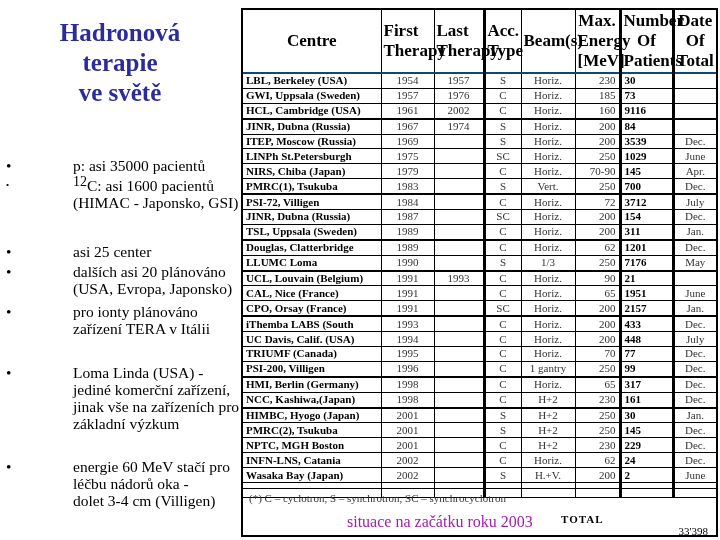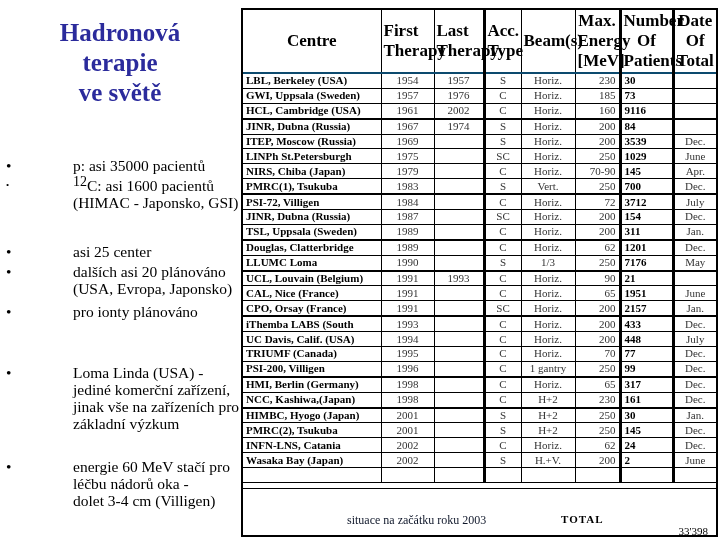--- a/index.html
+++ b/index.html
@@ -19,21 +19,21 @@
   td { height: 13.9px; border-right: 1px solid #000; border-bottom: 1px solid #000; padding: 0 3px; line-height: 13px; white-space: nowrap; overflow: hidden; color: #333; }
   td.centre { font-weight: bold; color: #000; font-size: 11px; text-align: left; }
   td.c { text-align: center; }
   td.r { text-align: right; }
   td.pat { font-weight: bold; color: #000; }
   .thick-r { border-right: 3px solid #000 !important; }
   .thick-b td { border-bottom: 2px solid #000; margin-top: 32px; }
   th.l { text-align: left; }
   .footer { position: absolute; left: 0; bottom: 0; width: 100%; height: 46px; border-top: 1px solid #000; font-size: 11px; }
   .footnote { position: absolute; left: 6px; top: 3px; color: #333; }
-  .situace { position: absolute; left: 104px; top: 24px; color: #0f172a; font-size: 12px; }
+  .situace { position: absolute; left: 104px; top: 24px; color: #a21caf; font-size: 16px; }
   .total-label { position: absolute; left: 318px; top: 24px; font-weight: bold; font-size: 11px; letter-spacing: 1px; }
   .total-val { position: absolute; right: 8px; top: 36px; font-size: 11px; }
 </style>
 </head>
 <body>
 
 <div class="left">
   <div class="title">
     <div>Hadronová</div>
     <div>terapie</div>
@@ -64,20 +64,21 @@
       <span class="dot">•</span>
       <span class="txt">
         <span class="line">dalších asi 20 plánováno</span>
         <span class="line">(USA, Evropa, Japonsko)</span>
       </span>
     </div>
     <div class="bullet" style="top:303px">
       <span class="dot">•</span>
       <span class="txt">
         <span class="line">pro ionty plánováno</span>
+        <span class="line">zařízení TERA v Itálii</span>
       </span>
     </div>
     <div class="bullet" style="top:364px">
       <span class="dot">•</span>
       <span class="txt">
         <span class="line">Loma Linda (USA) -</span>
         <span class="line">jediné komerční zařízení,</span>
         <span class="line">jinak vše na zařízeních pro</span>
         <span class="line">základní výzkum</span>
       </span>
@@ -373,20 +374,30 @@
           <td class="centre">PMRC(2), Tsukuba</td>
           <td class="c">2001</td>
           <td class="c thick-r"></td>
           <td class="c">S</td>
           <td class="c">H+2</td>
           <td class="r thick-r">250</td>
           <td class="pat thick-r">145</td>
           <td class="c" style="border-right: none;">Dec.</td>
         </tr>
         <tr>
+          <td class="centre">NPTC, MGH Boston</td>
+          <td class="c">2001</td>
+          <td class="c thick-r"></td>
+          <td class="c">C</td>
+          <td class="c">H+2</td>
+          <td class="r thick-r">230</td>
+          <td class="pat thick-r">229</td>
+          <td class="c" style="border-right: none;">Dec.</td>
+        </tr>
+        <tr>
           <td class="centre">INFN-LNS, Catania</td>
           <td class="c">2002</td>
           <td class="c thick-r"></td>
           <td class="c">C</td>
           <td class="c">Horiz.</td>
           <td class="r thick-r">62</td>
           <td class="pat thick-r">24</td>
           <td class="c" style="border-right: none;">Dec.</td>
         </tr>
         <tr>
@@ -406,17 +417,18 @@
           <td class="c"></td>
           <td class="c"></td>
           <td class="r thick-r"></td>
           <td class="pat thick-r"></td>
           <td class="c" style="border-right: none;"></td>
         </tr>
       </tbody>
   </table>
 
   <div class="footer">
+    <span class="footnote">(*) C – cyclotron, S – synchrotron, SC – synchrocyclotron</span>
     <span class="situace">situace na začátku roku 2003</span>
     <span class="total-label">TOTAL</span>
     <span class="total-val">33'398</span>
   </div>
 </div>
 
 </body></html>

